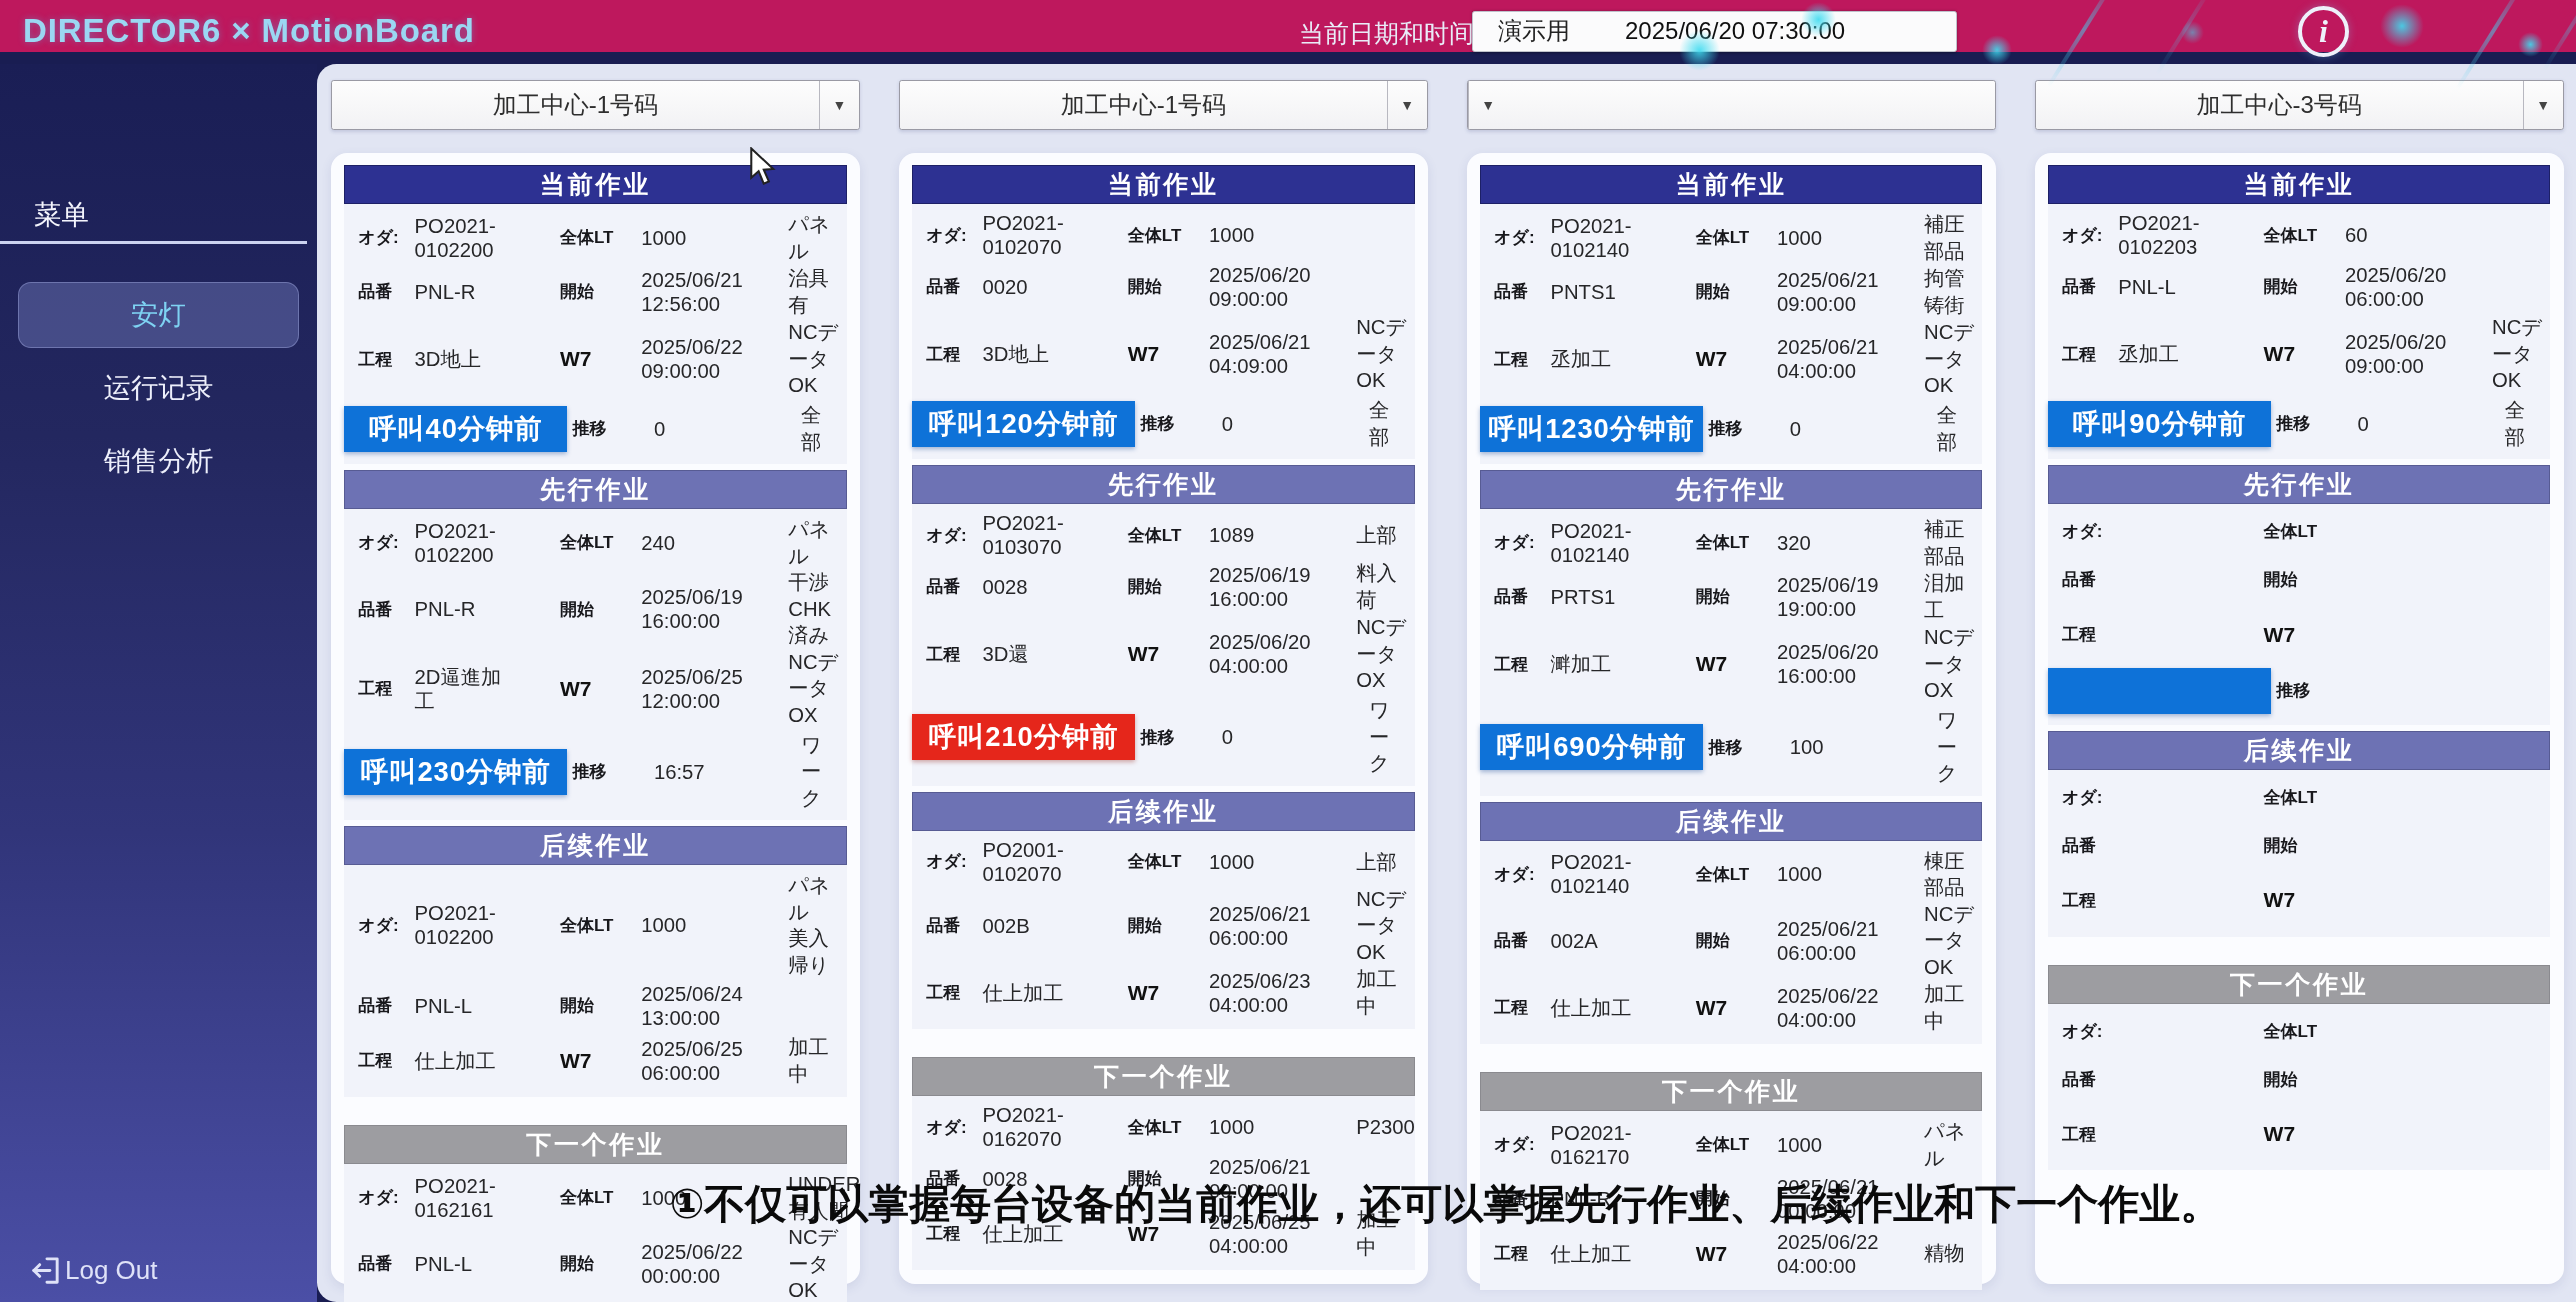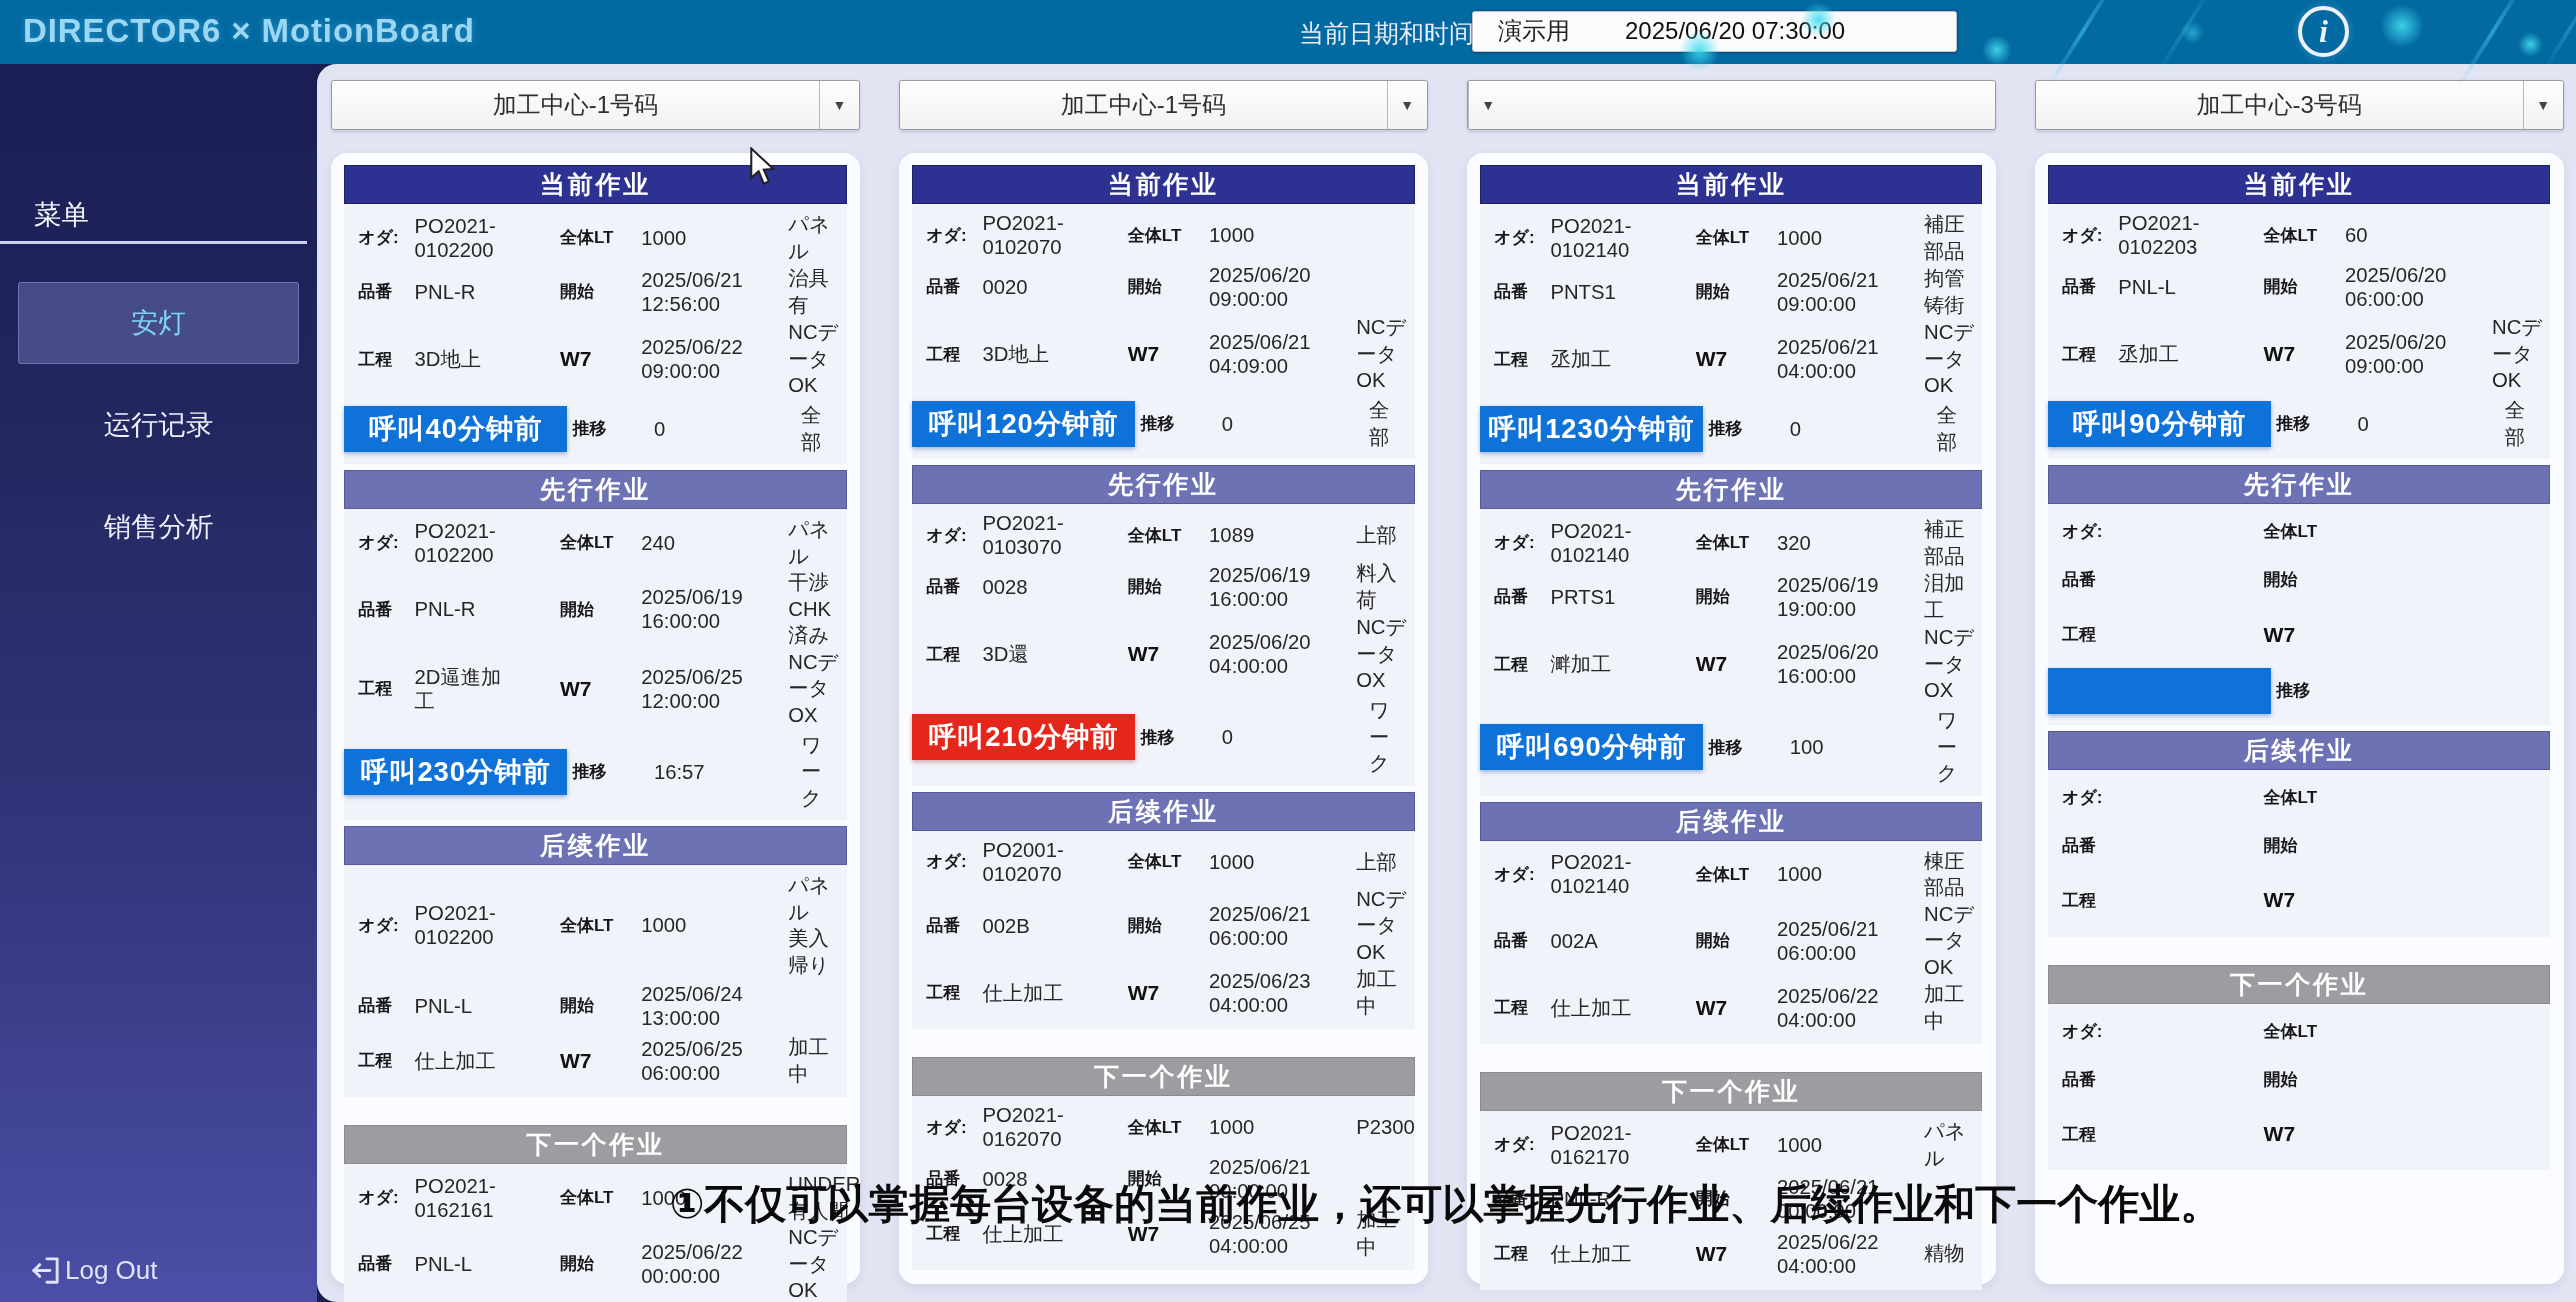--- a/index.html
+++ b/index.html
@@ -2,36 +2,36 @@
 <html style="font-size:14px"><head>
 <meta charset="utf-8">
 <style>
   html,body{margin:0;padding:0;}
   body{
     width:2576px;height:1302px;position:relative;overflow:hidden;
     background:#191d52;
     font-family:"Liberation Sans","DejaVu Sans",sans-serif;
   }
   
-  .topbar{position:absolute;left:0;top:0;width:2576px;height:64px;background:#0369a1;z-index:10;}
+  .topbar{position:absolute;left:0;top:0;width:2576px;height:52px;background:#be185d;z-index:10;}
   .app-title{position:absolute;left:23px;top:12.4px;font-size:33px;font-weight:bold;color:#9bd7f2;letter-spacing:0.9px;text-shadow:0 0 7px rgba(80,180,230,.45);}
   .dt-label{position:absolute;left:1299px;top:17px;font-size:25px;color:#e9ecf8;}
   .dt-box{position:absolute;left:1472px;top:10.6px;width:485px;height:41px;background:#fbfbfc;border:0.9px solid #bfc2cc;border-radius:2.7px;display:flex;align-items:center;padding:0 25px;box-sizing:border-box;box-shadow:0 0.9px 2.7px rgba(0,0,0,.35);}
   .dt-mode{font-size:24px;color:#222;margin-right:55px;}
   .dt-value{font-size:24px;color:#101010;}
   .info-badge{position:absolute;left:2298px;top:6.2px;width:51px;height:51px;border:4.4px solid #eef1fb;border-radius:50%;box-sizing:border-box;display:flex;align-items:center;justify-content:center;color:#eef1fb;font-family:"Liberation Serif","DejaVu Serif",serif;font-style:italic;font-weight:bold;font-size:32px;box-shadow:0 0 8.8px rgba(120,200,240,.35);}
   .glow{position:absolute;border-radius:50%;background:radial-gradient(circle,rgba(63,219,240,.9) 0%,rgba(63,219,240,0) 70%);}
   .tline{position:absolute;height:3.5px;background:linear-gradient(90deg,rgba(70,205,235,0),rgba(70,205,235,.55),rgba(70,205,235,0));transform:rotate(-58deg);}
   
   .sidebar{position:absolute;left:0;top:64px;width:317px;height:1238px;
     background:linear-gradient(180deg,#1a1e55 0%,#23275f 30%,#31357a 62%,#4b4fa6 100%);z-index:5;}
   .menu-title{position:absolute;left:34px;top:133px;font-size:27.4px;color:#f4f5fd;}
   .menu-divider{position:absolute;left:0;top:177px;width:307px;height:2.7px;background:#ccd3f0;}
   .menu-list{position:absolute;left:0;top:218px;width:317px;}
-  .menu-item{width:281px;height:82px;margin:0 auto 20px auto;display:flex;align-items:center;justify-content:center;font-size:27.4px;color:#edeffb;border-radius:3px;cursor:pointer;}
+  .menu-item{width:281px;height:66px;margin:0 auto 7px auto;display:flex;align-items:center;justify-content:center;font-size:27.4px;color:#edeffb;border-radius:13px;cursor:pointer;}
   .menu-item.active{background:rgba(126,136,201,.40);border:0.9px solid rgba(185,195,245,.35);color:#7ed2f2;box-sizing:border-box;}
   .logout{position:absolute;left:28px;bottom:14px;display:flex;align-items:center;gap:2px;color:#dfe2f8;font-size:26px;cursor:pointer;}
   .logout svg{display:block;}
   
   .main{position:absolute;left:317px;top:64px;width:2259px;height:1238px;background:#e1e5f3;border-radius:19.5px 0 0 19.5px;z-index:4;}
   .columns{display:grid;grid-template-columns:repeat(4,1fr);gap:39px;padding:16px 12.4px 0 14px;}
   .col{display:flex;flex-direction:column;min-width:0;}
   .select{height:48px;background:linear-gradient(180deg,#fdfdfd,#f2f2f4);border:0.9px solid #9a9aa4;border-radius:2.7px;display:flex;align-items:center;box-shadow:0 1.8px 3.5px rgba(60,70,130,.18);cursor:pointer;}
   .sel-text{flex:1;text-align:center;font-size:24px;color:#2e2e2e;}
   .sel-arrow{width:39px;height:100%;border-left:0.9px solid #b8b8c0;display:flex;align-items:center;justify-content:center;font-size:14px;color:#444;}

